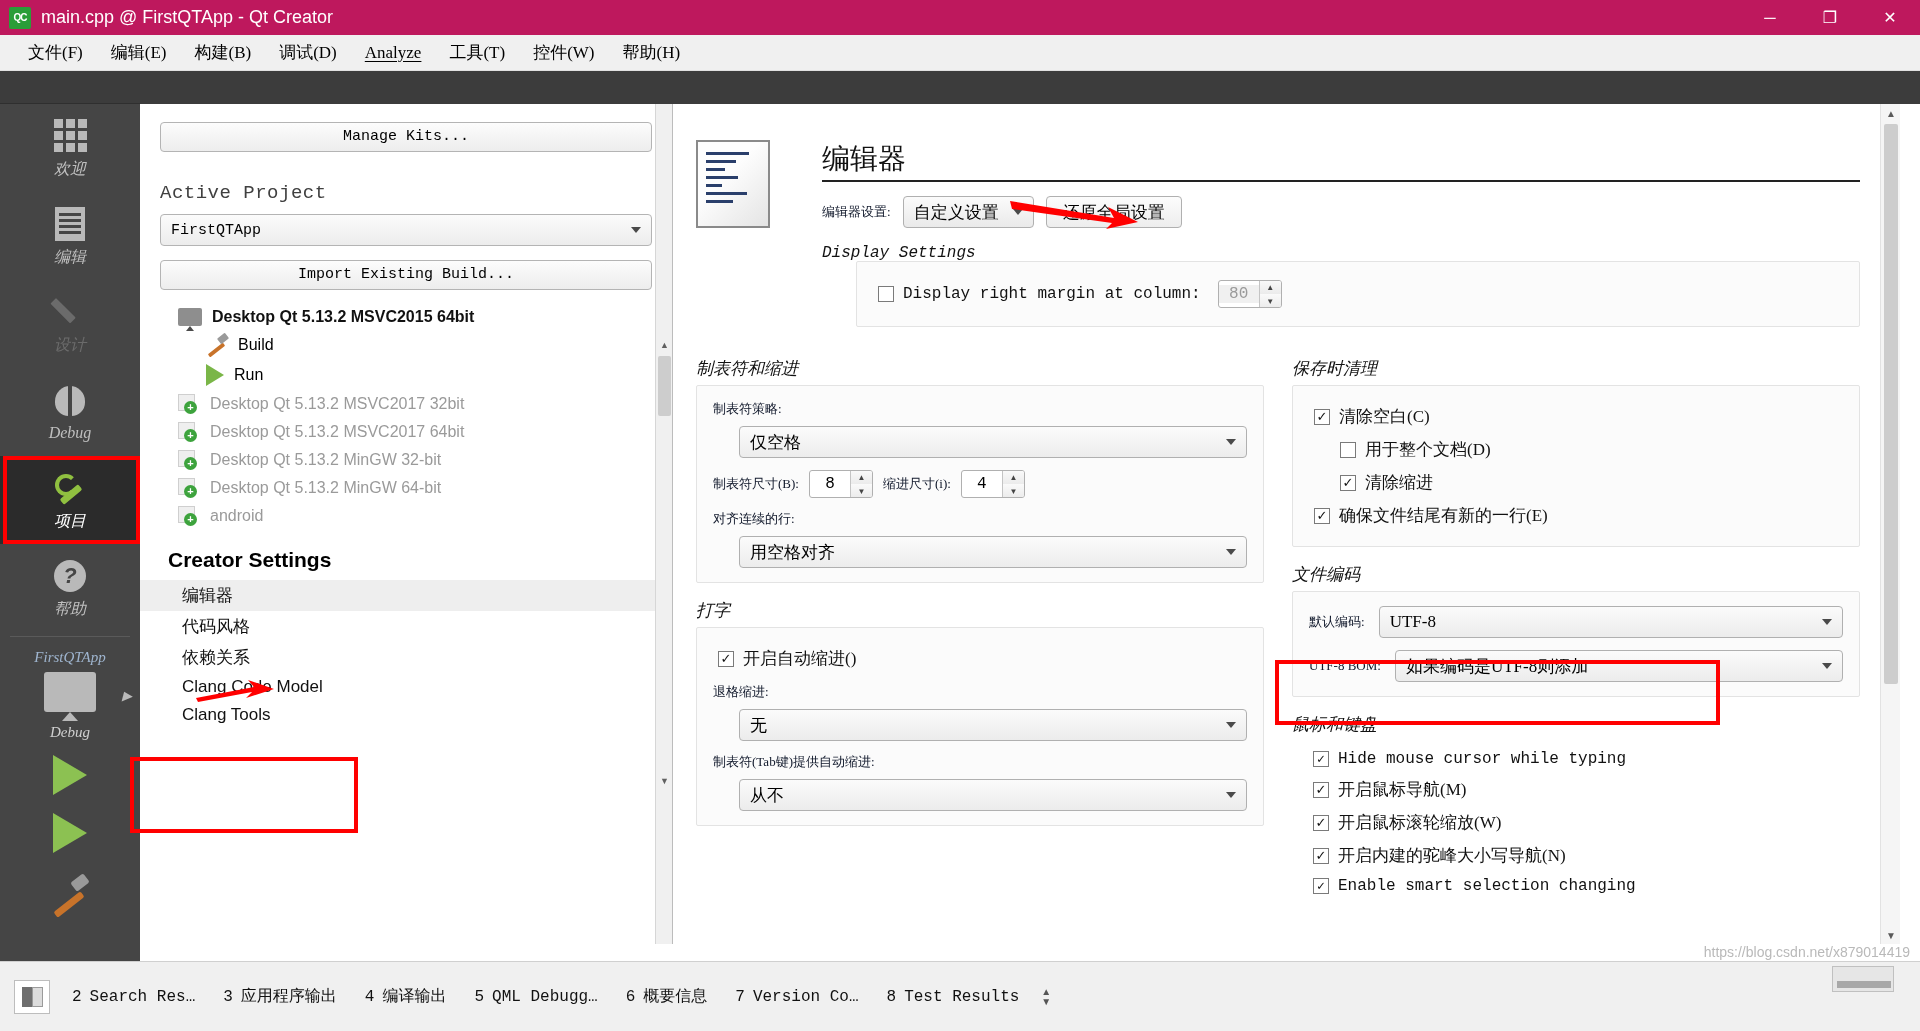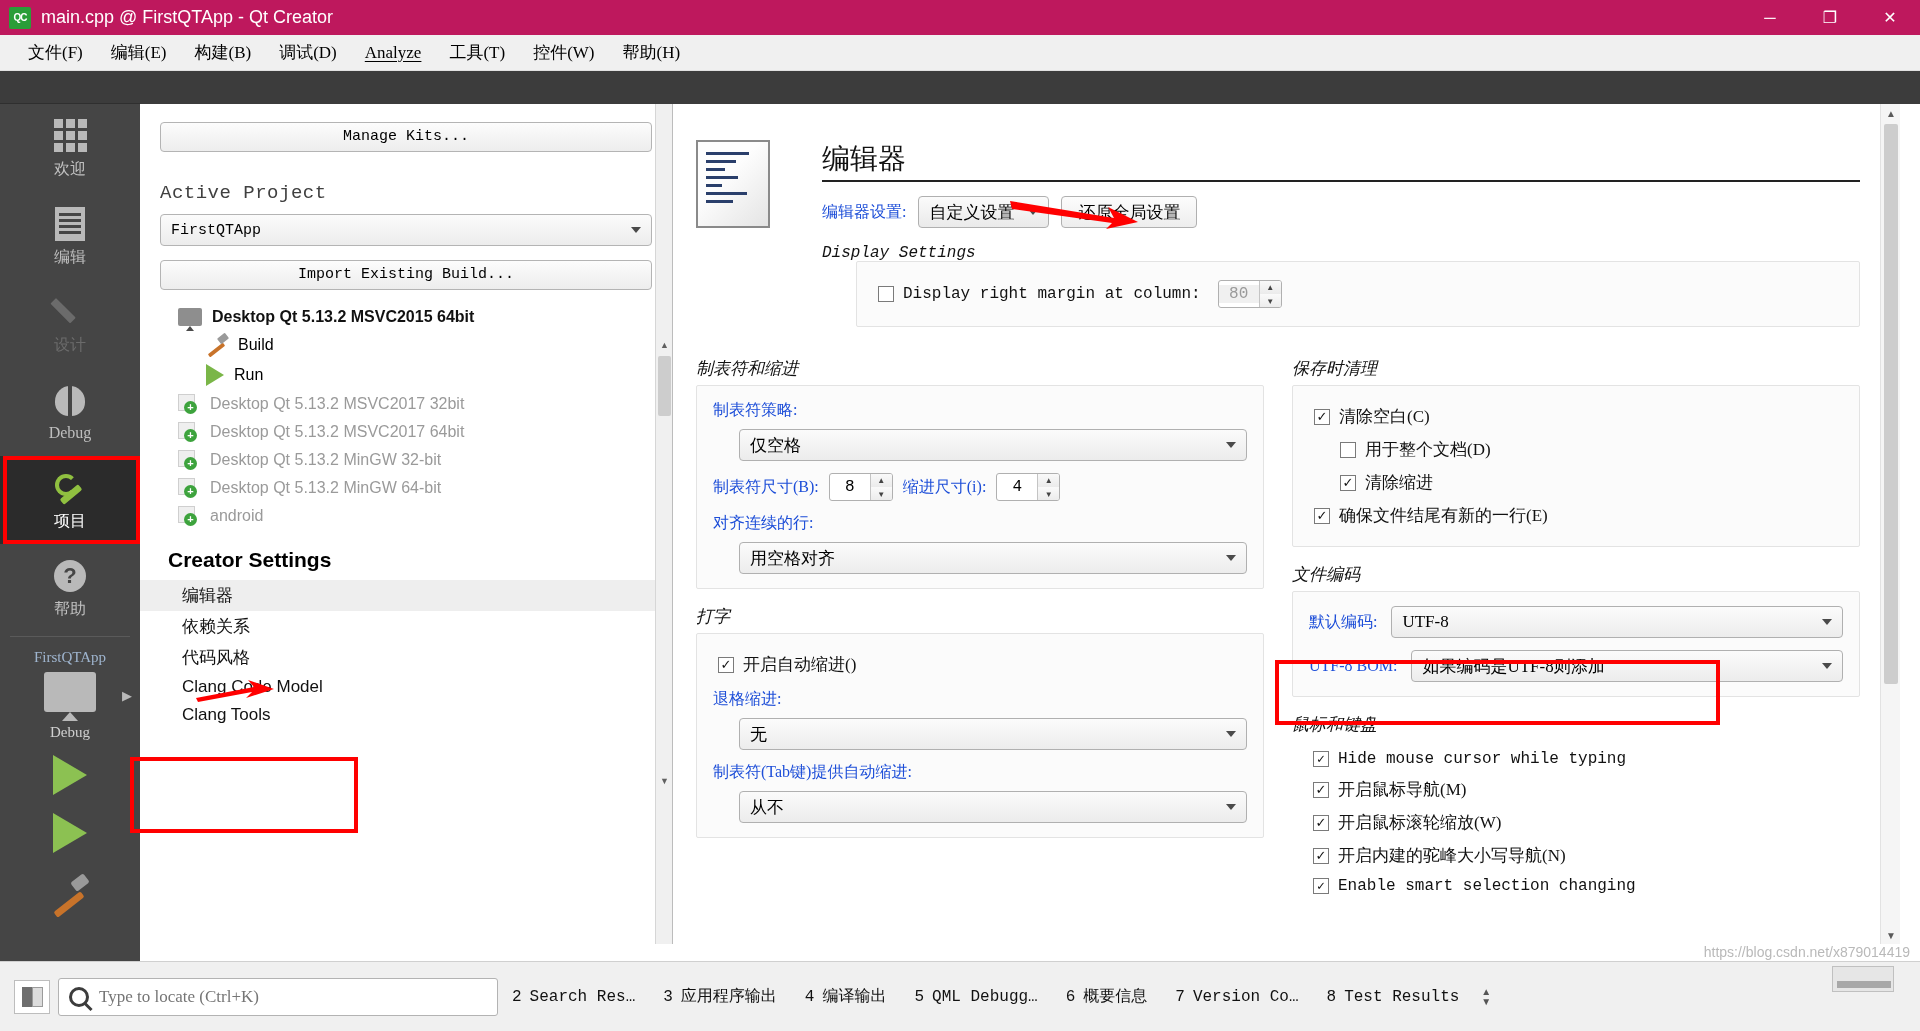--- a/index.html
+++ b/index.html
@@ -37,20 +37,21 @@
   }
   .menuitem {
     font-size:17px; color:#000; padding:4px 14px;
     font-family:"Liberation Serif", serif;
   }
 
   
   .modebar {
     position:absolute; left:0; top:71px; width:140px; height:890px;
     background:#454545;
+    font-style:italic;
   }
   .modebar .topstrip { height:33px; background:#3c3c3c; border-bottom:1px solid #2f2f2f;}
   .mode {
     width:140px; height:88px; display:flex; flex-direction:column;
     align-items:center; justify-content:center; gap:4px; cursor:pointer;
     position:relative;
   }
   .mode .lbl { color:#bfbfbf; font-size:16px; font-family:"Liberation Serif", serif; }
   .mode.active { background:#2b2b2b; }
   .mode.active .lbl { color:#ffffff; }
@@ -166,21 +167,21 @@
   .rp-scroll .arr { position:absolute; left:0; width:20px; height:18px; display:flex;align-items:center;justify-content:center;color:#5a5a5a;font-size:10px;}
 
   .pagehdr { display:flex; align-items:flex-start; padding:18px 0 0 18px; }
   .docicon { width:74px; height:88px; background:linear-gradient(135deg,#fdfdfd 40%, #e4e4e4 100%);
              border:2px solid #8a8a8a; display:flex; flex-direction:column; gap:5px; padding:10px 8px; flex:none;}
   .docicon i { height:3px; background:#2a3f6b; display:block; }
   .page-title { font-size:28px; color:#111; font-family:"Liberation Serif", serif; }
   .page-underline { height:2px; background:#222; margin-top:2px; }
 
   .rowline { display:flex; align-items:center; gap:12px; margin-top:14px;}
-  .lbl-cn { font-size:16px; color:#1d4ed8; font-family:"Liberation Serif", serif; }
+  .lbl-cn { font-size:13px; color:#0f172a; font-family:"Liberation Serif", serif; }
   .combo2 { height:32px; min-width:128px; background:linear-gradient(#fbfbfb,#eaeaea);
             border:1px solid #b0b0b0; border-radius:4px; display:flex; align-items:center;
             padding:0 10px; gap:14px; font-size:17px; cursor:pointer; font-family:"Liberation Serif", serif;}
   .btn2 { height:32px; background:linear-gradient(#fcfcfc,#ededed); border:1px solid #b0b0b0;
           border-radius:4px; display:flex; align-items:center; padding:0 16px; font-size:17px;
           cursor:pointer; font-family:"Liberation Serif", serif;}
 
   .grouplabel { font-size:17px; color:#111; margin:16px 0 5px 0; font-family:"Liberation Serif", serif;font-style:italic;}
   .grouplabel.mono { font-family:"Liberation Mono", monospace; font-size:16px; }
   .groupbox { border:1px solid #e3e3e3; background:#fbfbfb; border-radius:2px; padding:14px 16px;}
@@ -402,22 +403,22 @@
         <span class="addkit">
             <span class="pg"></span>
             <span class="plus">+</span>
           </span>
         <span>android</span>
       </div>
     </div>
 
     <div class="projsettings-title">Creator Settings</div>
     <div class="psrow sel">编辑器</div>
+    <div class="psrow">代码风格</div>
     <div class="psrow">依赖关系</div>
-    <div class="psrow">代码风格</div>
     <div class="psrow">Clang Code Model</div>
     <div class="psrow">Clang Tools</div>
 
     <div class="vscroll">
       <div class="arrow" style="top:232px;">▲</div>
       <div class="thumb" style="top:252px; height:60px;"></div>
       <div class="arrow" style="top:668px;">▼</div>
     </div>
   </div>
 
@@ -615,24 +616,20 @@
 
   <svg class="redarrow" style="left:1010px; top:195px; width:130px; height:36px;" viewBox="0 0 130 36">
     <path d="M0 6 L104 23 L98 12 L128 27 L96 34 L102 28 L2 14 Z" fill="#ff0000"></path>
   </svg>
 
   <div class="bottombar">
     <div class="sidebtn">
       <span class="s1"></span>
         <span class="s2"></span>
     </div>
-    <div class="locator">
-      <span class="mag"></span>
-      <input readonly="" placeholder="Type to locate (Ctrl+K)" style="">
-    </div>
     <div class="outbtn">
       <span class="num">2</span>
       <span>Search Res…</span>
     </div>
     <div class="outbtn">
       <span class="num">3</span>
       <span>应用程序输出</span>
     </div>
     <div class="outbtn">
       <span class="num">4</span>

